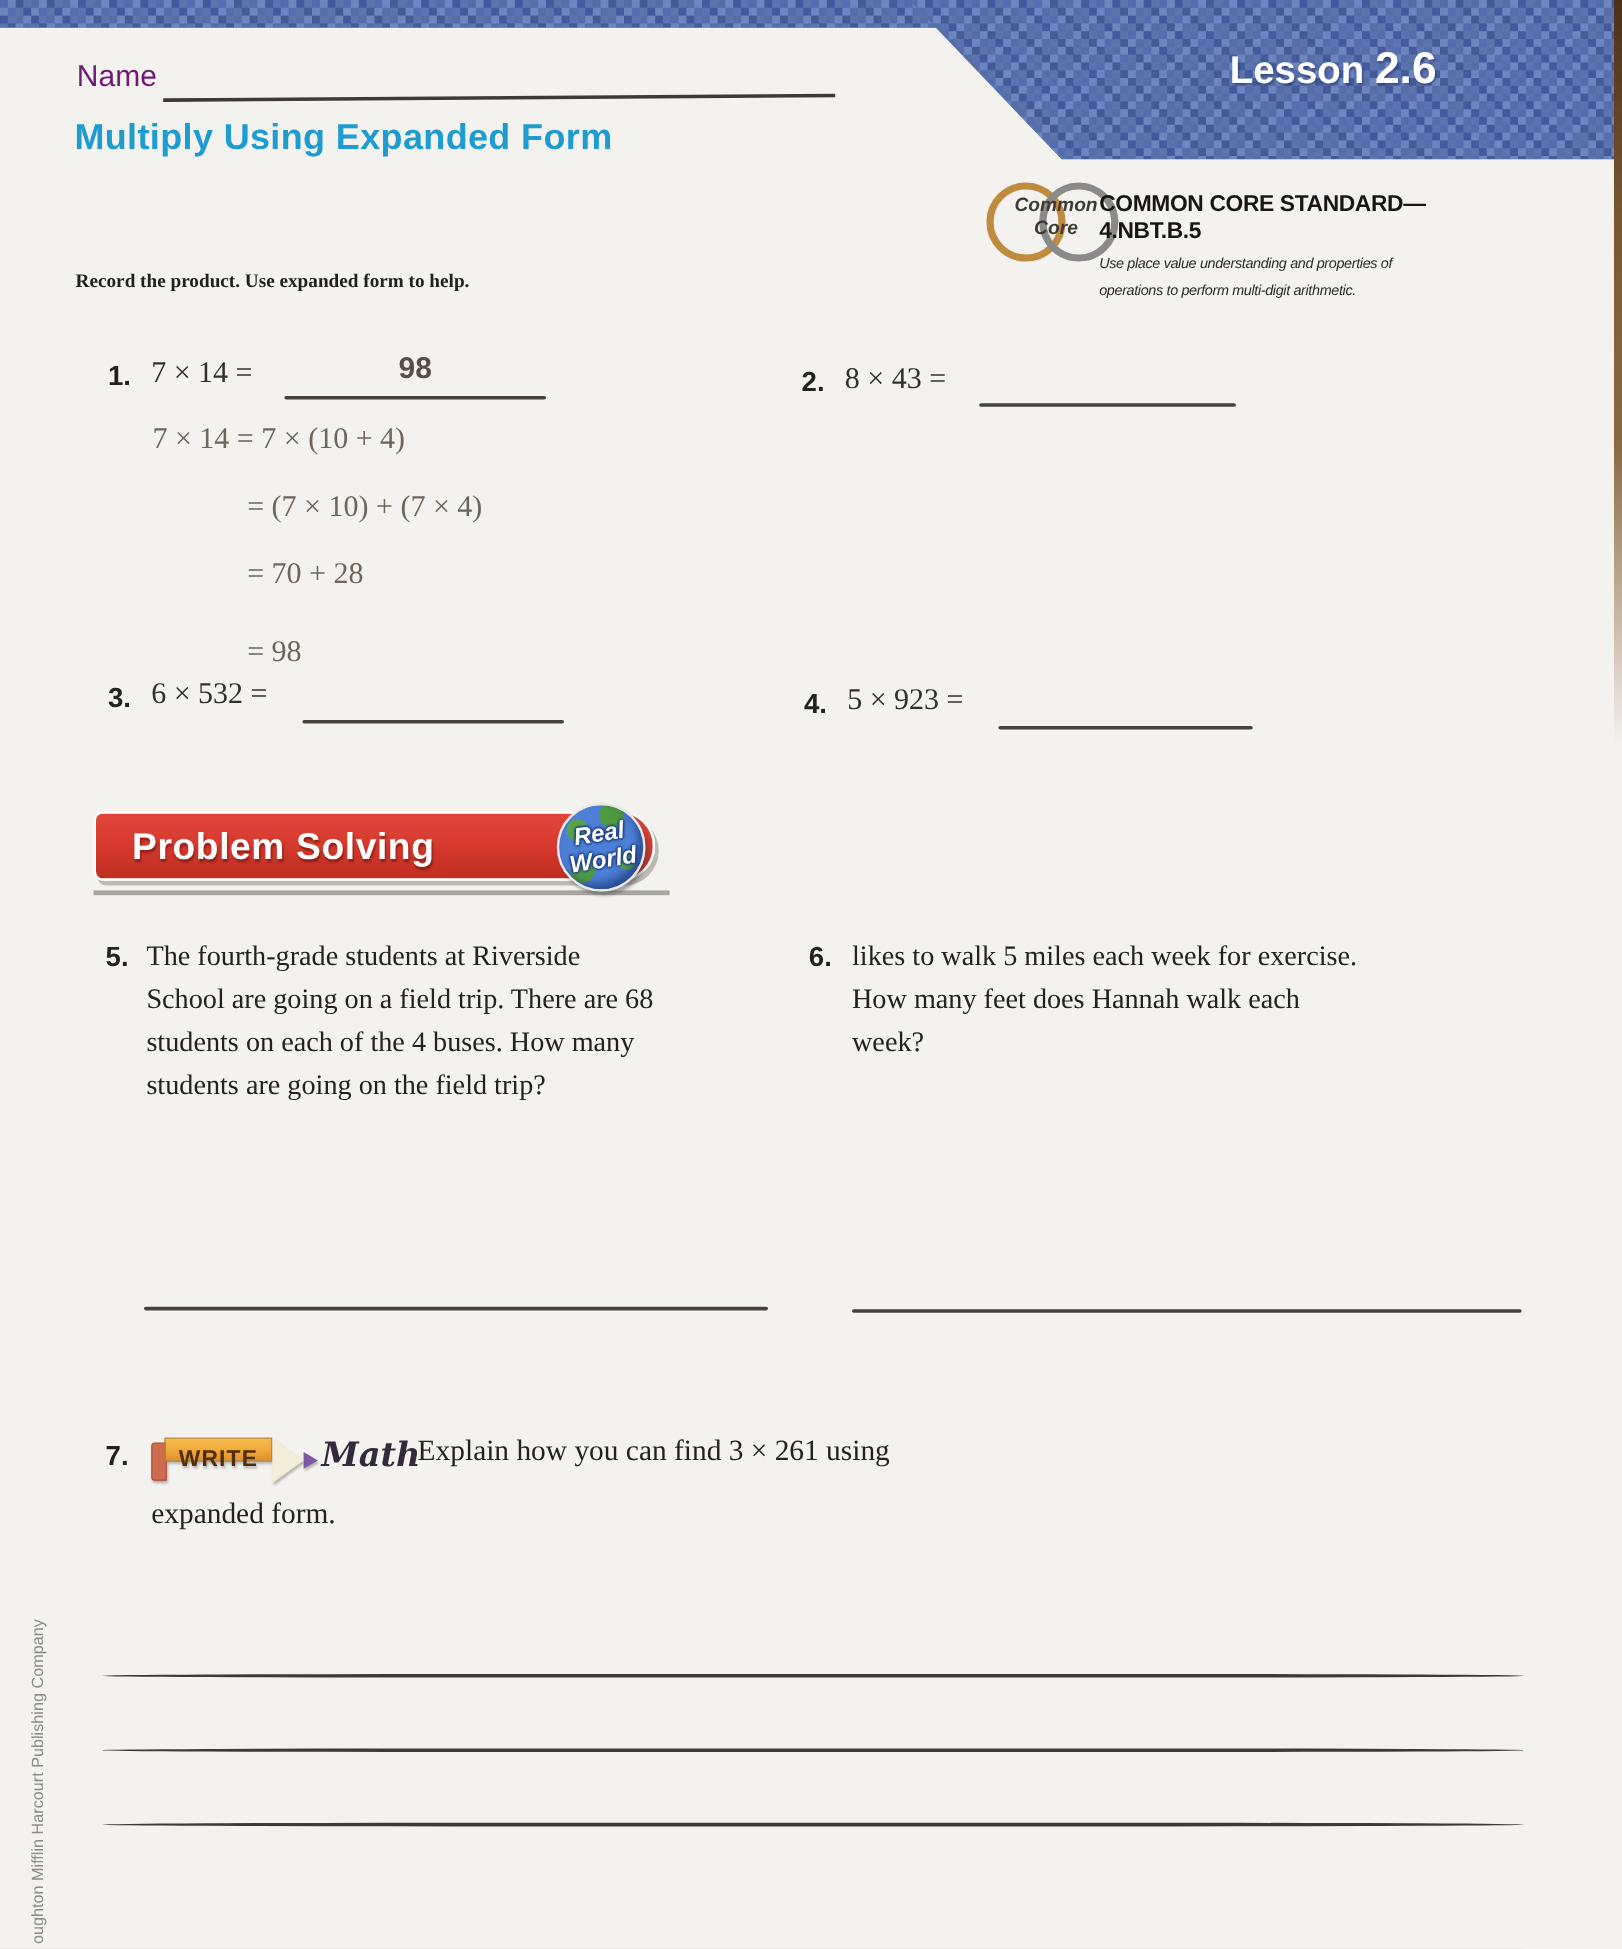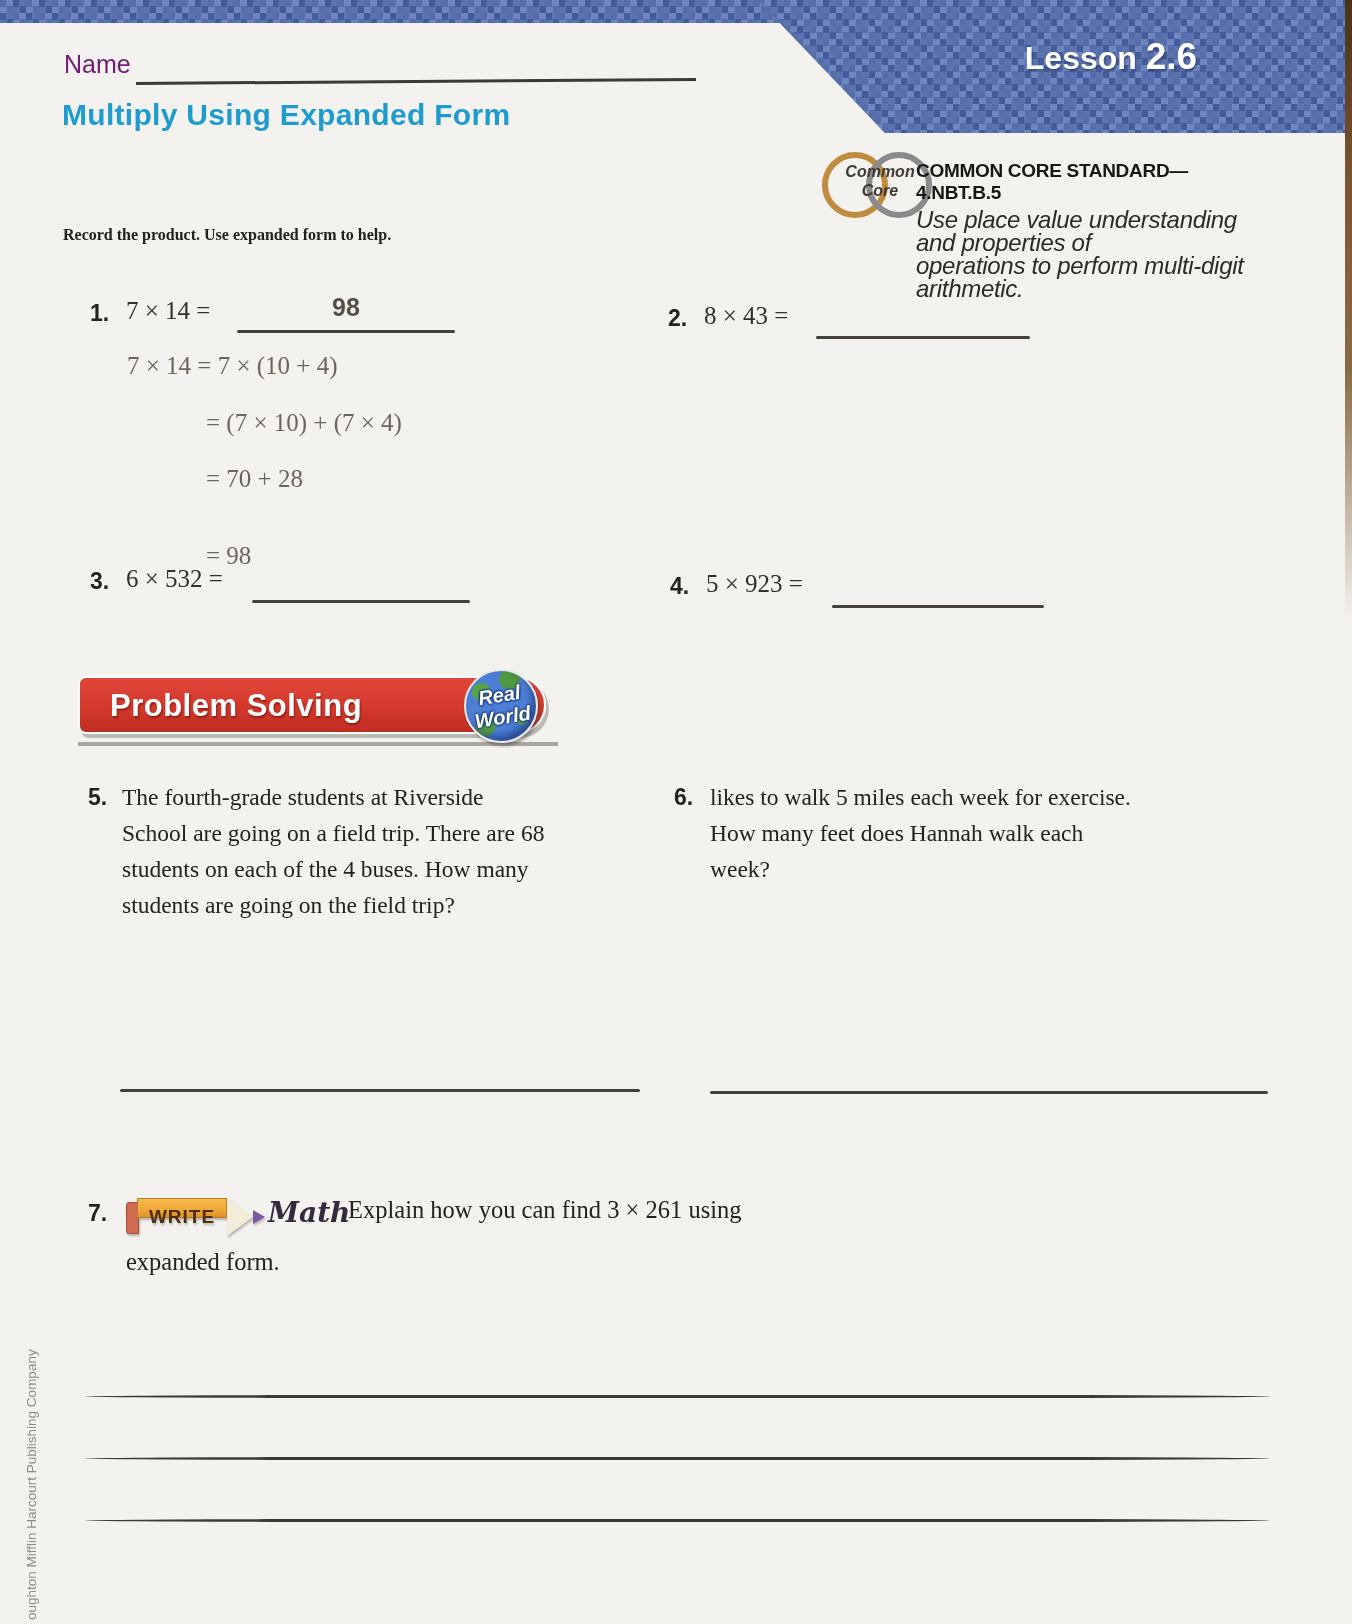--- a/index.html
+++ b/index.html
@@ -45,36 +45,36 @@
   .cc-ring{position:absolute;width:54px;height:54px;border-radius:50%;top:2px;}
   .cc-ring.gold{left:2px;border:6px solid #bf8c3f;}
   .cc-ring.gray{left:46px;border:6px solid #8a8a8a;}
   .cc-text{
     position:absolute;left:8px;top:12px;width:104px;text-align:center;
     font-family:"Liberation Sans",sans-serif;font-weight:bold;font-style:italic;
     font-size:16px;line-height:19px;color:#3f3a35;
   }
   .std-block{position:absolute;left:916px;top:160px;width:330px;}
   .std-code{font-family:"Liberation Sans",sans-serif;font-weight:bold;font-size:19px;color:#181614;letter-spacing:-.3px;}
-  .std-desc{font-family:"Liberation Sans",sans-serif;font-style:italic;font-size:24px;line-height:23px;color:#2c2a27;margin-top:4px;letter-spacing:-.3px;}
+  .std-desc{font-family:"Liberation Sans",sans-serif;font-style:italic;font-size:12px;line-height:23px;color:#2c2a27;margin-top:4px;letter-spacing:-.3px;}
   
   .instructions{position:absolute;left:63px;top:226px;font-weight:bold;font-size:16px;color:#24201d;}
   
   .pnum{position:absolute;font-family:"Liberation Sans",sans-serif;font-weight:bold;font-size:23px;color:#24211e;}
   .peq{position:absolute;font-size:25px;color:#33302c;}
   .ansline{position:absolute;height:3px;background:#46413b;border-radius:2px;}
   .p1-answer{
     position:absolute;left:237px;top:293px;width:218px;text-align:center;
     font-family:"Liberation Sans",sans-serif;font-weight:bold;font-size:25px;color:#564f47;
   }
   .step{position:absolute;font-size:25px;color:#6e655c;}
   .step-0{left:127px;top:352px;}
   .step-1{left:206px;top:409px;}
   .step-2{left:206px;top:465px;}
-  .step-3{left:206px;top:542px;}
+  .step-3{left:206px;top:530px;}
   
   .ps-banner{
     position:absolute;left:78px;top:676px;width:468px;height:58px;
     background:linear-gradient(180deg,#e0473a 0%,#d3382b 55%,#bf2e22 100%);
     border:2px solid #ffffff;border-radius:8px 30px 30px 8px;
     box-shadow:3px 4px 0 #bdbab3;
     font-family:"Liberation Sans",sans-serif;font-weight:bold;font-size:31px;color:#fff;
     line-height:56px;padding-left:30px;box-sizing:border-box;letter-spacing:.5px;
     text-shadow:1px 2px 2px rgba(110,18,10,.65);
   }

